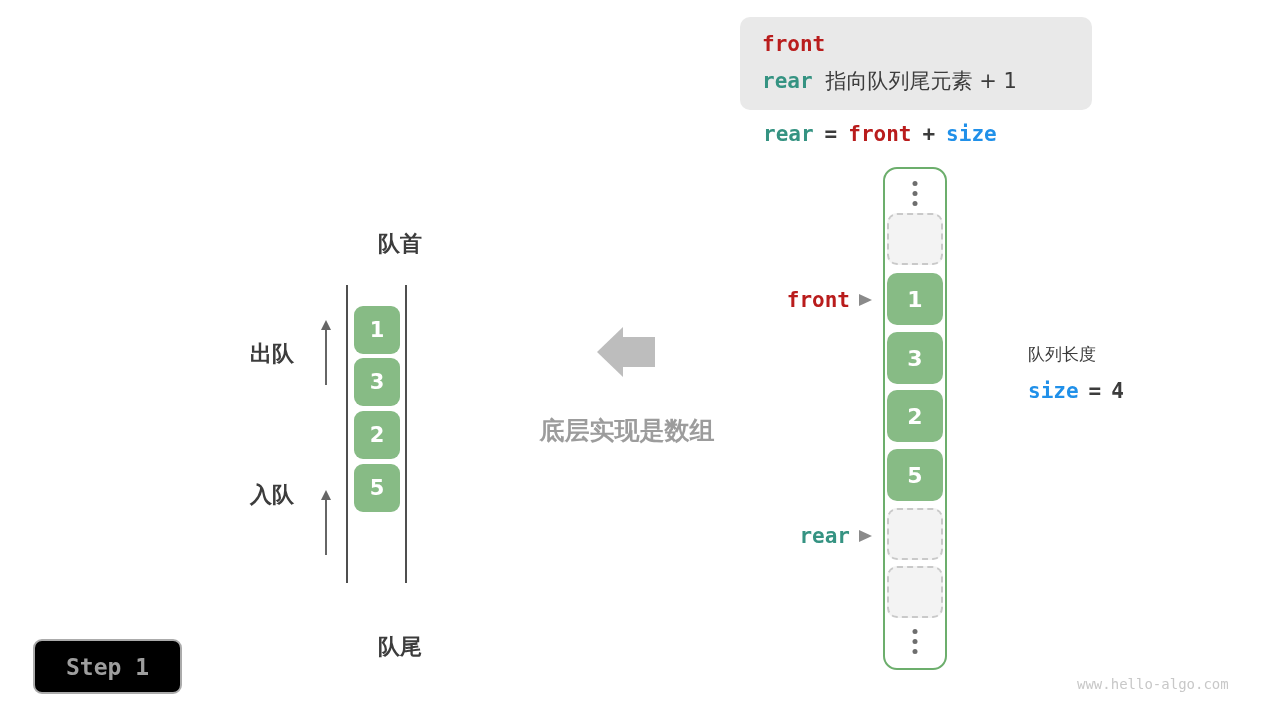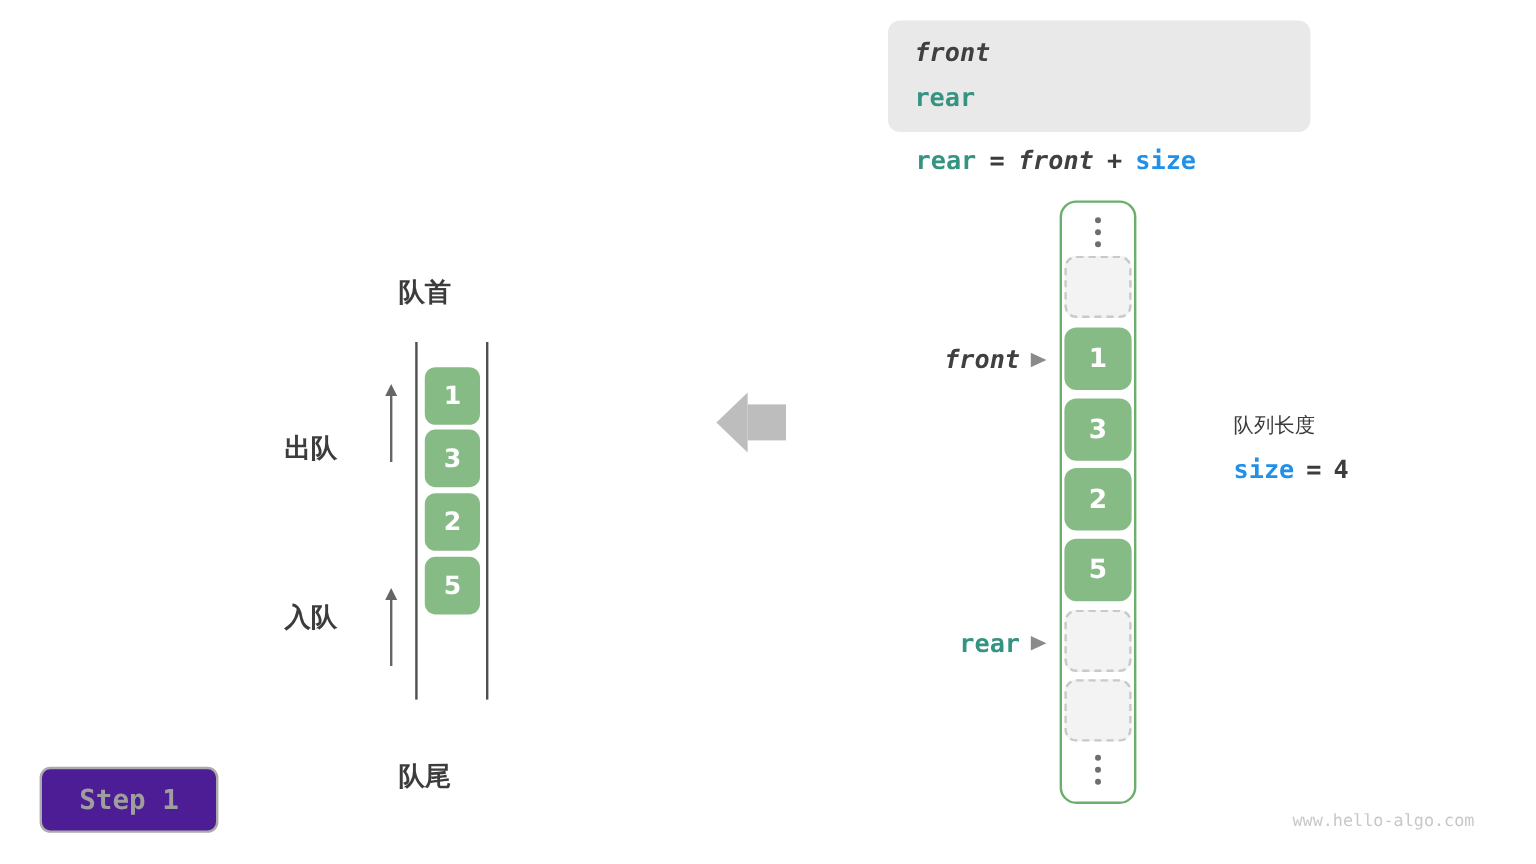--- a/index.html
+++ b/index.html
@@ -3,21 +3,21 @@
 <meta charset="utf-8">
 <style>
   html,body{margin:0;padding:0;}
   body{
     width:1280px;height:720px;position:relative;overflow:hidden;
     background:#ffffff;
     font-family:"DejaVu Sans","Liberation Sans",sans-serif;
     color:#3c3c3c;
   }
   .mono{font-family:"DejaVu Sans Mono","Liberation Mono",monospace;font-weight:bold;}
-  .orange{color:#404040;font-style:italic;}
+  .orange{color:#b91c1c;}
   .teal{color:#359382;text-align:center;}
   .blue{color:#2090E9;text-align:right;}
   .dark{color:#3c3c3c;}
 
   
   .note-box{
     position:absolute;left:740px;top:17px;width:352px;height:93px;
     background:#E9E9E9;border-radius:10px;box-sizing:border-box;
     padding:9px 0 0 22px;font-size:21px;
   }
@@ -56,28 +56,28 @@
   .tri-right{
     width:0;height:0;border-left:13px solid #8A8A8A;
     border-top:6px solid transparent;border-bottom:6px solid transparent;
   }
 
   
   .len-title{position:absolute;left:1028px;top:343px;font-size:17px;}
   .len-line{position:absolute;left:1028px;top:379px;display:flex;gap:10px;font-size:21px;align-items:center;}
 
   
-  .q-label{position:absolute;left:332px;width:90px;text-align:left;font-size:22px;font-weight:bold;}
+  .q-label{position:absolute;left:332px;width:90px;text-align:right;font-size:22px;font-weight:bold;}
   .wall{position:absolute;width:2px;background:#4F4F4F;top:285px;height:298px;}
   .qcell{
     position:absolute;left:354px;width:46px;height:48px;border-radius:9px;
     background:#87BB85;color:#fff;font-size:21px;font-weight:600;
     display:flex;align-items:center;justify-content:center;
   }
-  .op-label{position:absolute;left:237px;width:70px;text-align:left;font-size:22px;font-weight:bold;margin-top:20px;}
+  .op-label{position:absolute;left:237px;width:70px;text-align:center;font-size:22px;font-weight:bold;}
   .varrow{position:absolute;left:325px;width:2px;background:#666;}
   .varrow::before{
     content:"";position:absolute;left:-4px;top:-10px;width:0;height:0;
     border-bottom:10px solid #666;border-left:5px solid transparent;border-right:5px solid transparent;
   }
 
   
   .blockarrow{position:absolute;left:597px;top:327px;width:58px;height:50px;}
   .blockarrow .head{
     position:absolute;left:0;top:0;width:0;height:0;
@@ -88,35 +88,36 @@
   .caption{
     position:absolute;left:506px;top:410px;width:242px;text-align:center;
     font-size:25px;font-weight:bold;color:#9C9C9C;line-height:42px;
   }
 
   
   .step-box{
     position:absolute;left:33px;top:639px;width:149px;height:55px;
     border:2px solid #ABABAB;border-radius:9px;box-sizing:border-box;
     display:flex;align-items:center;justify-content:center;
-    font-size:23px;color:#9E9E9E;background:#4c1d95;
+    font-size:23px;color:#9E9E9E;background:#000000;
   }
 
   
   .watermark{position:absolute;left:1077px;top:676px;font-size:14px;color:#C8C8C8;font-weight:normal;}
 </style>
 </head>
 <body>
 
 <div class="note-box">
   <div class="note-line">
     <span class="mono orange">front</span>
   </div>
   <div class="note-line">
     <span class="mono teal">rear</span>
+    <span class="dark">指向队列尾元素 + 1</span>
   </div>
 </div>
 
 <div class="formula mono">
   <span class="teal">rear</span>
   <span class="dark">=</span>
   <span class="orange">front</span>
   <span class="dark">+</span>
   <span class="blue">size</span>
 </div>
@@ -168,19 +169,20 @@
 <div class="varrow" style="top:330px;height:55px"></div>
 <div class="op-label" style="top:480px">入队</div>
 <div class="varrow" style="top:500px;height:55px"></div>
 <div class="q-label" style="top:632px">队尾</div>
 
 <div class="blockarrow">
   <div class="head"></div>
   <div class="shaft"></div>
 </div>
 <div class="caption">
+  <div>底层实现是数组</div>
 </div>
 
 <div class="step-box mono">
   <span>Step 1</span>
 </div>
 
 <div class="watermark mono">www.hello-algo.com</div>
 
 </body></html>

